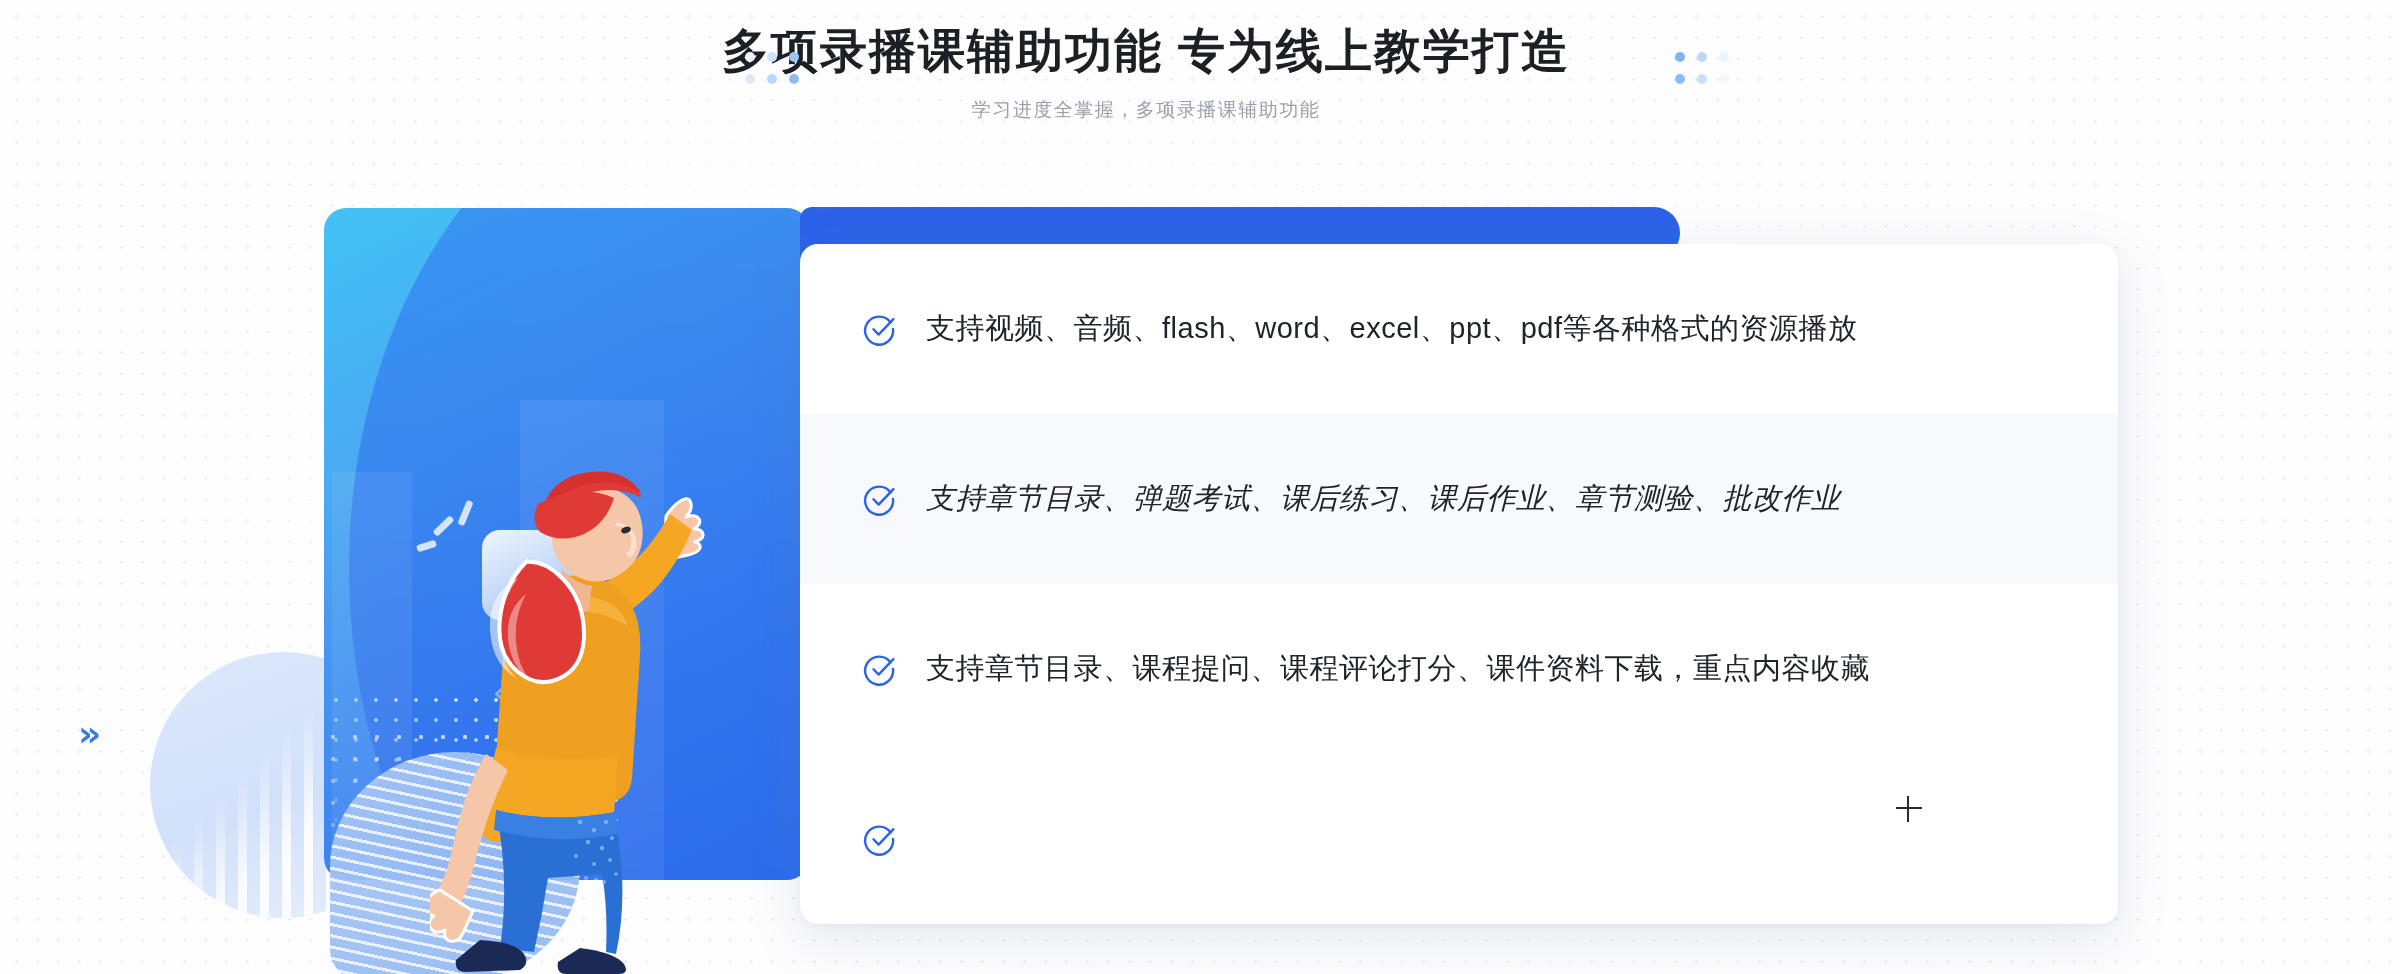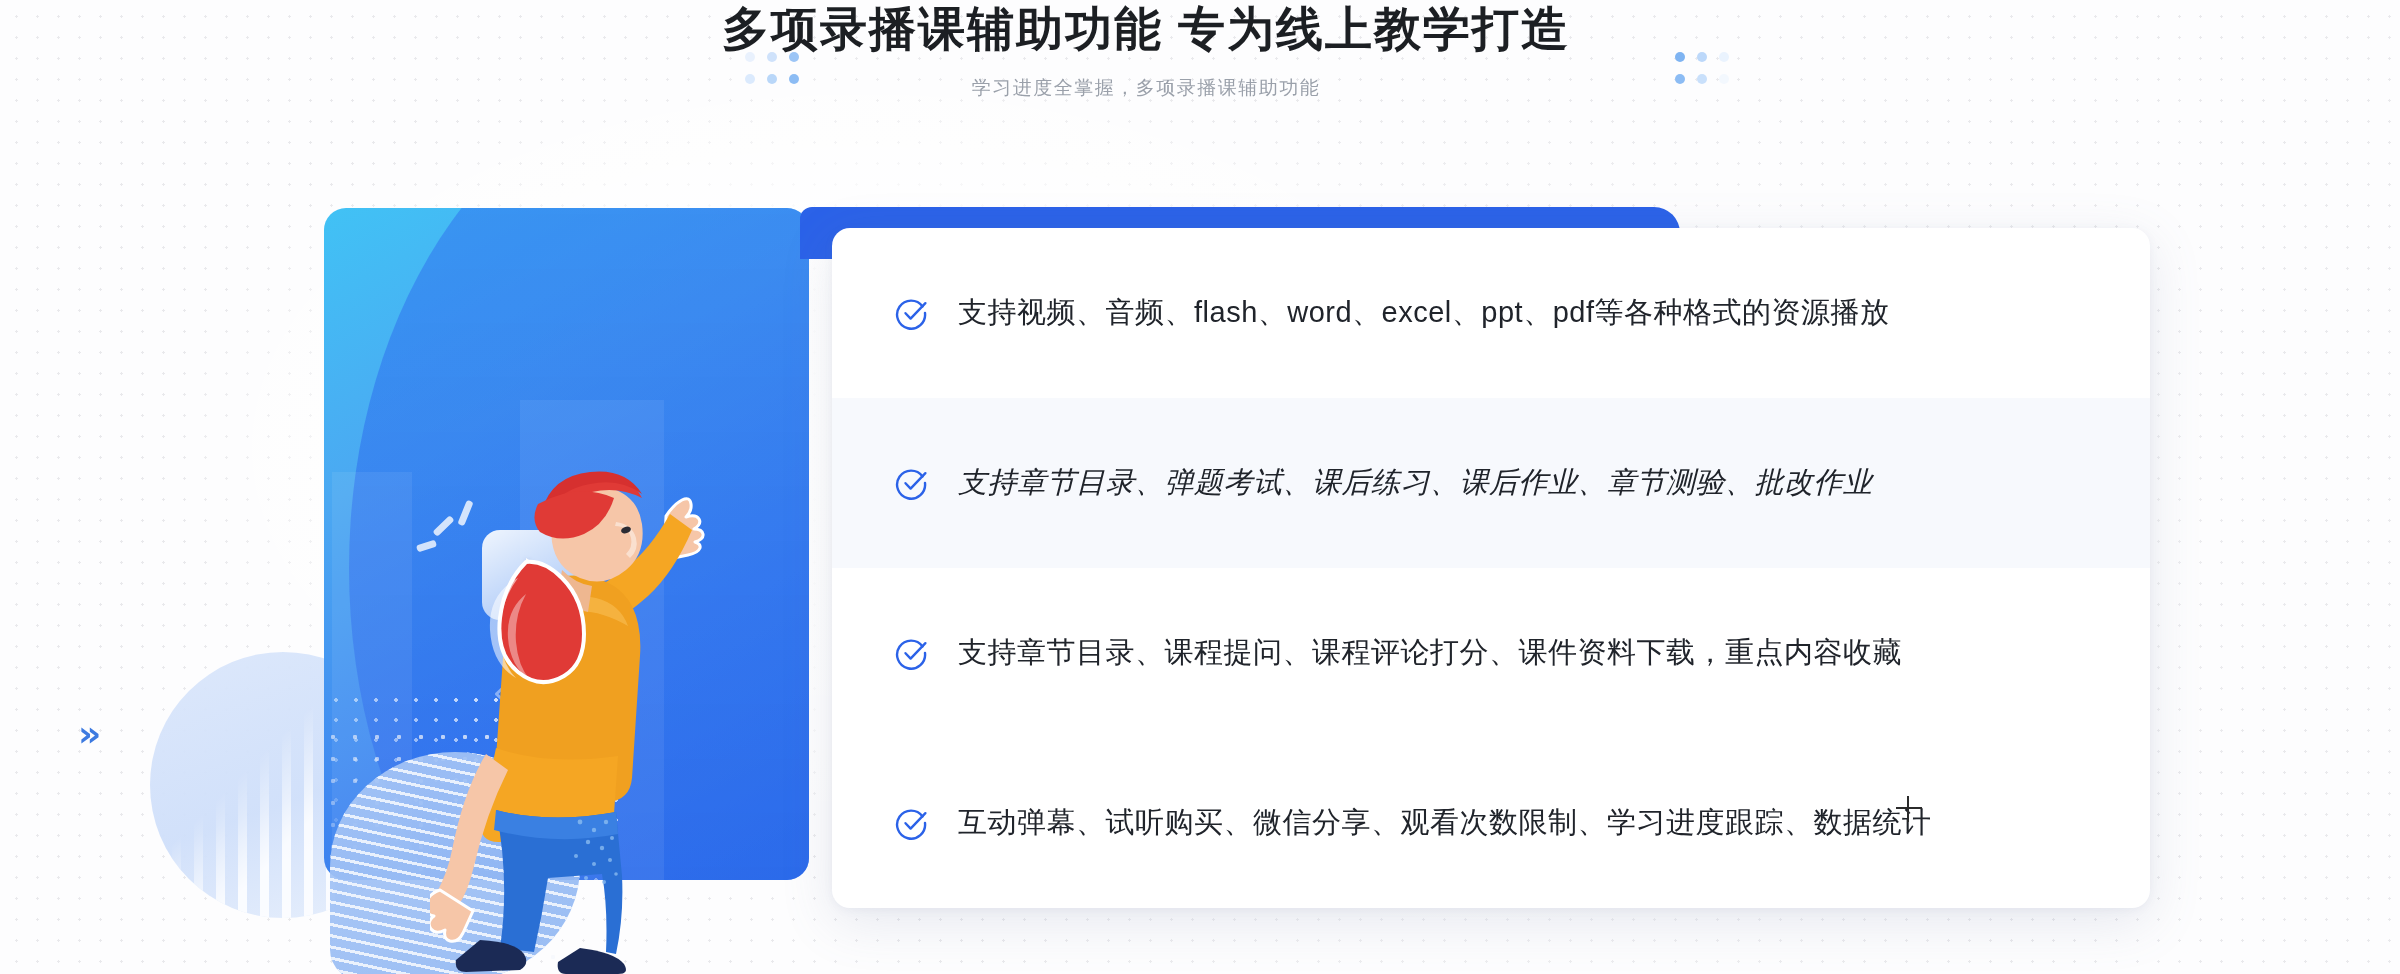--- a/index.html
+++ b/index.html
@@ -34,20 +34,21 @@
     background:
       radial-gradient(900px 520px at 36% 46%, rgba(255,255,255,.97) 0%, rgba(255,255,255,.75) 48%, rgba(255,255,255,0) 78%),
       radial-gradient(1200px 700px at 62% 58%, rgba(255,255,255,.9) 0%, rgba(255,255,255,0) 70%);
     pointer-events:none;
   }
 
   
   #header{
     position:absolute;left:0;top:0;width:2292px;
     text-align:center;
+    padding-top:22px;
   }
   #title{
     font-size:47px;
     font-weight:700;
     color:#1c1f23;
     letter-spacing:2px;
     line-height:1.25;
     white-space:nowrap;
   }
   #subtitle{
@@ -150,27 +151,26 @@
   
   #blue-tab{
     position:absolute;
     left:800px;top:207px;
     width:880px;height:52px;
     background:#2b62e8;
     border-radius:12px 26px 26px 0;
   }
   #feature-card{
     position:absolute;
-    left:800px;top:228px;
+    left:800px;top:244px;
     width:1318px;height:680px;
     background:#ffffff;
     border-radius:18px;
     box-shadow:0 14px 52px rgba(112,126,160,.16), 0 2px 8px rgba(112,126,160,.08);
     overflow:hidden;
-    margin-left:32px;
   }
   .feature-row{
     position:relative;
     display:flex;
     align-items:center;
     height:170px;
     padding-left:62px;
     box-sizing:border-box;
   }
   .feature-row.highlight{
@@ -395,20 +395,19 @@
         <path d="M11.5 18.2 L16.6 23.6 L31.4 8.2" fill="none" stroke="#2b62e8" stroke-width="2.4" stroke-linecap="round" stroke-linejoin="round"></path>
       </svg>
       <span class="feature-text">支持章节目录、课程提问、课程评论打分、课件资料下载，重点内容收藏</span>
     </div>
 
     <div class="feature-row">
       <svg class="check-wrap" viewBox="0 0 36 36">
         <path d="M28.5 11.5 A14 14 0 1 0 31 18" fill="none" stroke="#2b62e8" stroke-width="2.4" stroke-linecap="round"></path>
         <path d="M11.5 18.2 L16.6 23.6 L31.4 8.2" fill="none" stroke="#2b62e8" stroke-width="2.4" stroke-linecap="round" stroke-linejoin="round"></path>
       </svg>
-      <span class="feature-text">互动弹幕、试听购买、微信分享、观看次数限制、学习进度跟踪、数据统计</span>
     </div>
 
   </div>
 
   <div id="cursor"></div>
 
 </div>
 
 </body></html>

